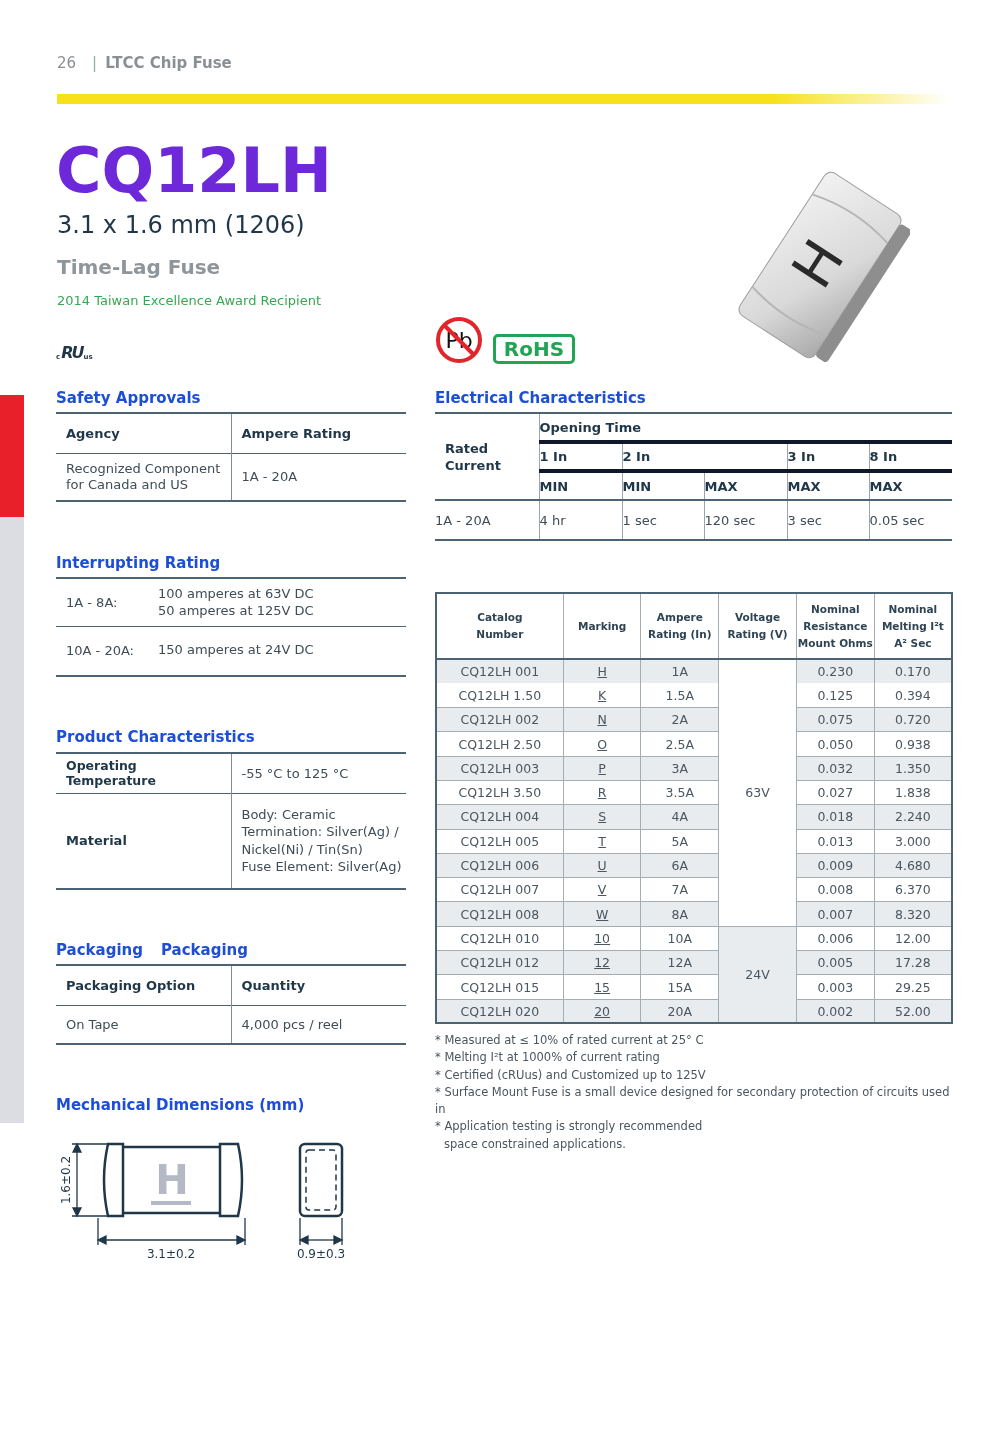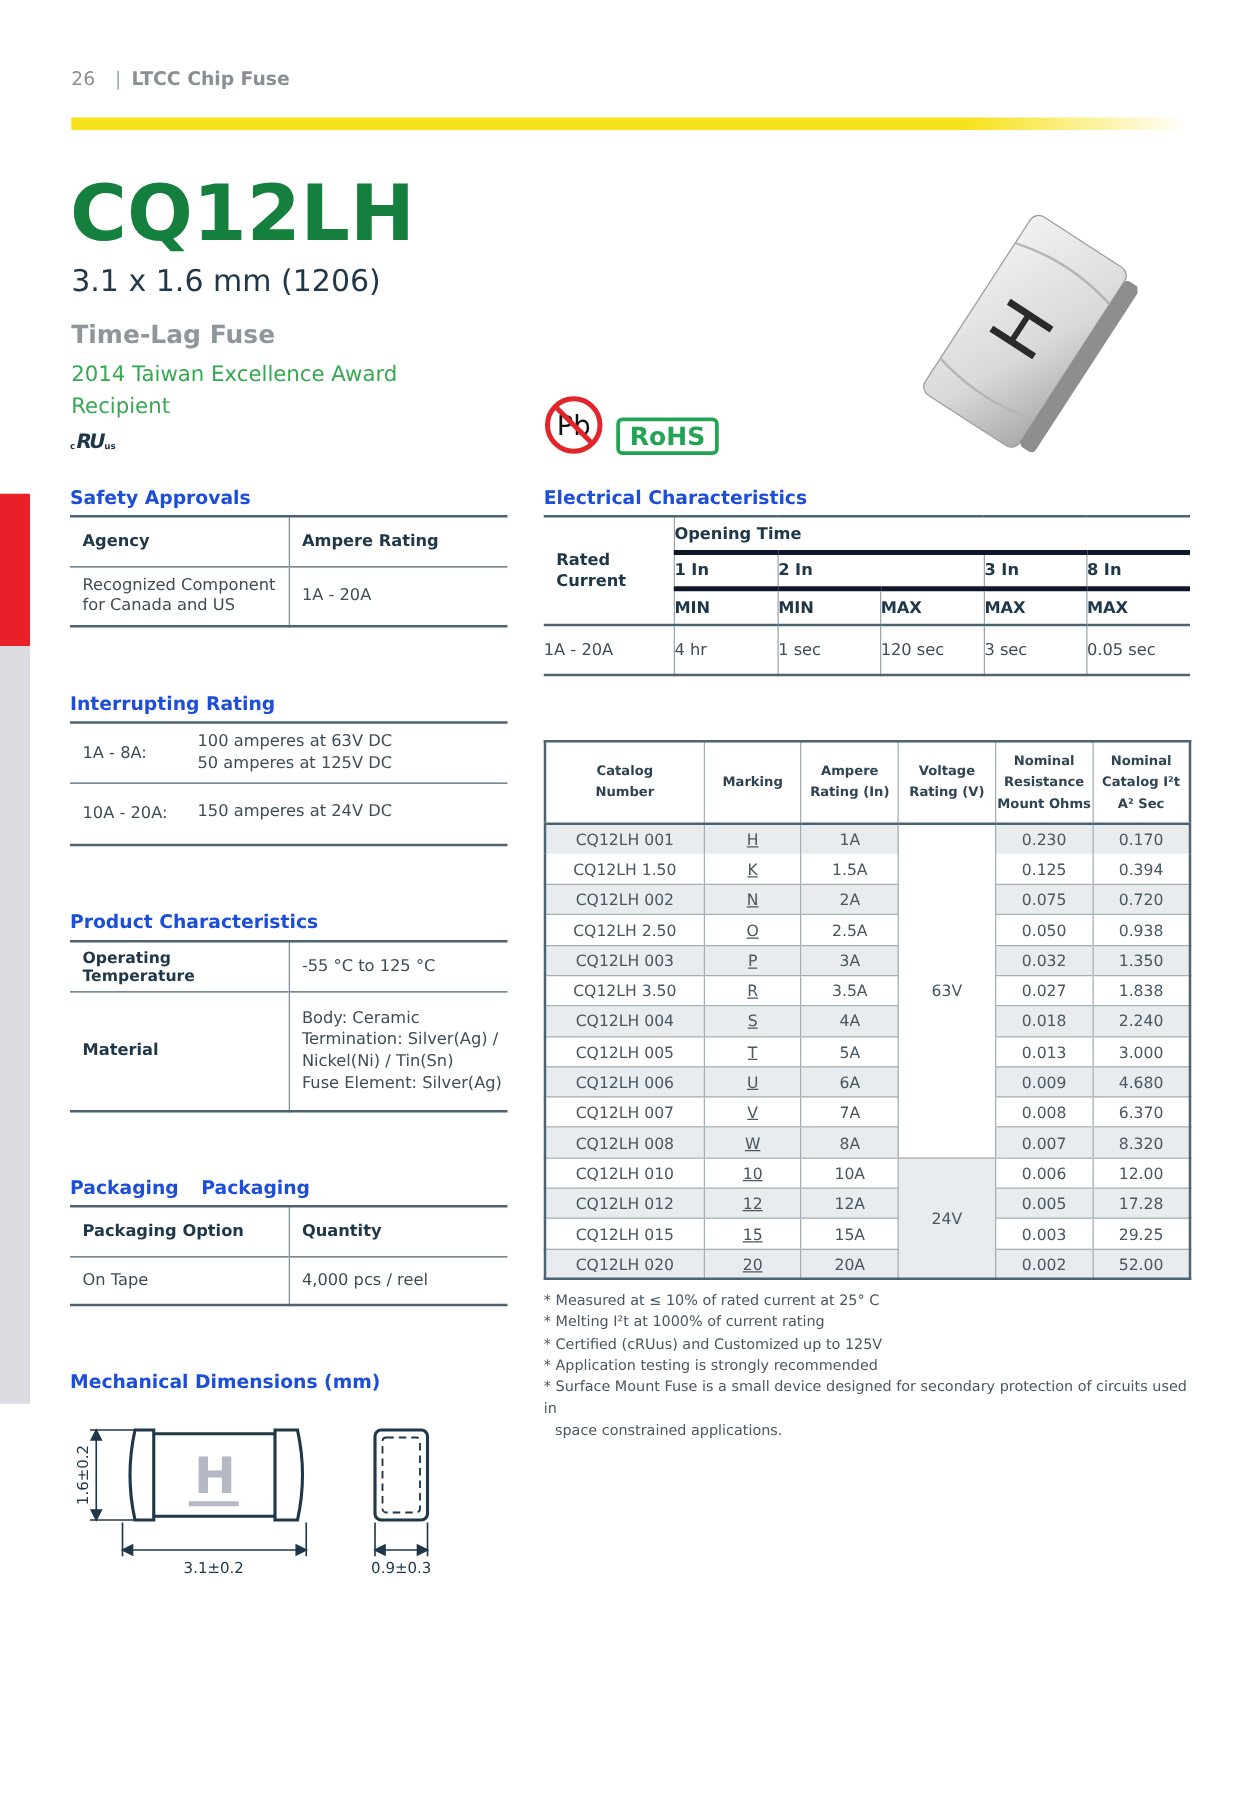--- a/index.html
+++ b/index.html
@@ -9,24 +9,24 @@
   .header { position: absolute; left: 57px; top: 54px; font-size: 15px; color: #8a8f94; }
   .header .pg { font-weight: normal; }
   .header .sep { margin: 0 8px 0 16px; color: #9aa; }
   .header .title { font-weight: bold; }
   .yellow-bar { position: absolute; left: 57px; top: 94px; width: 893px; height: 10px;
     background: linear-gradient(to right, #f7e11a 0%, #f7e11a 80%, rgba(247,225,26,0) 100%); }
 
   .side-red { position: absolute; left: 0; top: 395px; width: 24px; height: 122px; background: #e8202a; }
   .side-gray { position: absolute; left: 0; top: 517px; width: 24px; height: 606px; background: #dcdde3; }
 
-  .product-title { position: absolute; left: 56px; top: 134px; font-size: 62px; font-weight: bold; color: #15803d; letter-spacing: 0px; font-family: "DejaVu Sans", sans-serif; }
+  .product-title { position: absolute; left: 56px; top: 134px; font-size: 62px; font-weight: bold; color: #6d28d9; letter-spacing: 0px; font-family: "DejaVu Sans", sans-serif; }
   .product-size { position: absolute; left: 57px; top: 211px; font-size: 24px; color: #1f3748; }
   .product-type { position: absolute; left: 57px; top: 255px; font-size: 20px; font-weight: bold; color: #8f969b; }
-  .award { position: absolute; left: 57px; top: 288px; font-size: 17px; color: #36a852; line-height: 25px; width: 320px; }
+  .award { position: absolute; left: 57px; top: 288px; font-size: 13px; color: #36a852; line-height: 25px; width: 320px; }
   .ul-mark { position: absolute; left: 56px; top: 345px; display: flex; align-items: flex-end; gap: 1px; color: #1f3748; }
   .ul-mark .c, .ul-mark .us { font-size: 7px; font-weight: bold; }
   .ul-mark .ru { font-size: 16px; font-weight: bold; font-style: italic; letter-spacing: -2px; line-height: 16px; }
 
   .pb-icon { position: absolute; left: 435px; top: 316px; width: 48px; height: 48px; }
   .rohs-badge { position: absolute; left: 493px; top: 334px; width: 82px; height: 30px; border: 3px solid #22a455; border-radius: 5px;
     color: #22a455; font-weight: bold; font-size: 20px; text-align: center; line-height: 24px; }
   .chip-image { position: absolute; left: 730px; top: 160px; width: 180px; height: 210px; }
 
   .section-title { position: absolute; font-size: 15px; font-weight: bold; color: #1d4ed8; }
@@ -265,21 +265,21 @@
           <div>Voltage</div>
           <div>Rating (V)</div>
         </th>
         <th style="width: 78px;">
           <div>Nominal</div>
           <div>Resistance</div>
           <div>Mount Ohms</div>
         </th>
         <th style="width: 78px;">
           <div>Nominal</div>
-          <div>Catalog I²t</div>
+          <div>Melting I²t</div>
           <div>A² Sec</div>
         </th>
       </tr>
   </thead>
   <tbody id="catalog-body">
       <tr class="shade">
         <td class="sh">CQ12LH  001</td>
         <td class="sh mark">H</td>
         <td class="sh">1A</td>
         <td rowspan="11" class="v63">63V</td>
@@ -385,16 +385,16 @@
         <td class="sh">0.002</td>
         <td class="sh">52.00</td>
       </tr>
     </tbody>
 </table>
 
 <div class="notes">
   <div>* Measured at ≤ 10% of rated current at 25° C</div>
   <div>* Melting I²t at 1000% of current rating</div>
   <div>* Certified (cRUus) and Customized up to 125V</div>
+  <div>* Surface Mount Fuse is a small device designed for secondary protection of circuits used in</div>
   <div>* Application testing is strongly recommended</div>
-  <div>* Surface Mount Fuse is a small device designed for secondary protection of circuits used in</div>
   <div class="indent">space constrained applications.</div>
 </div>
 
 </body></html>

